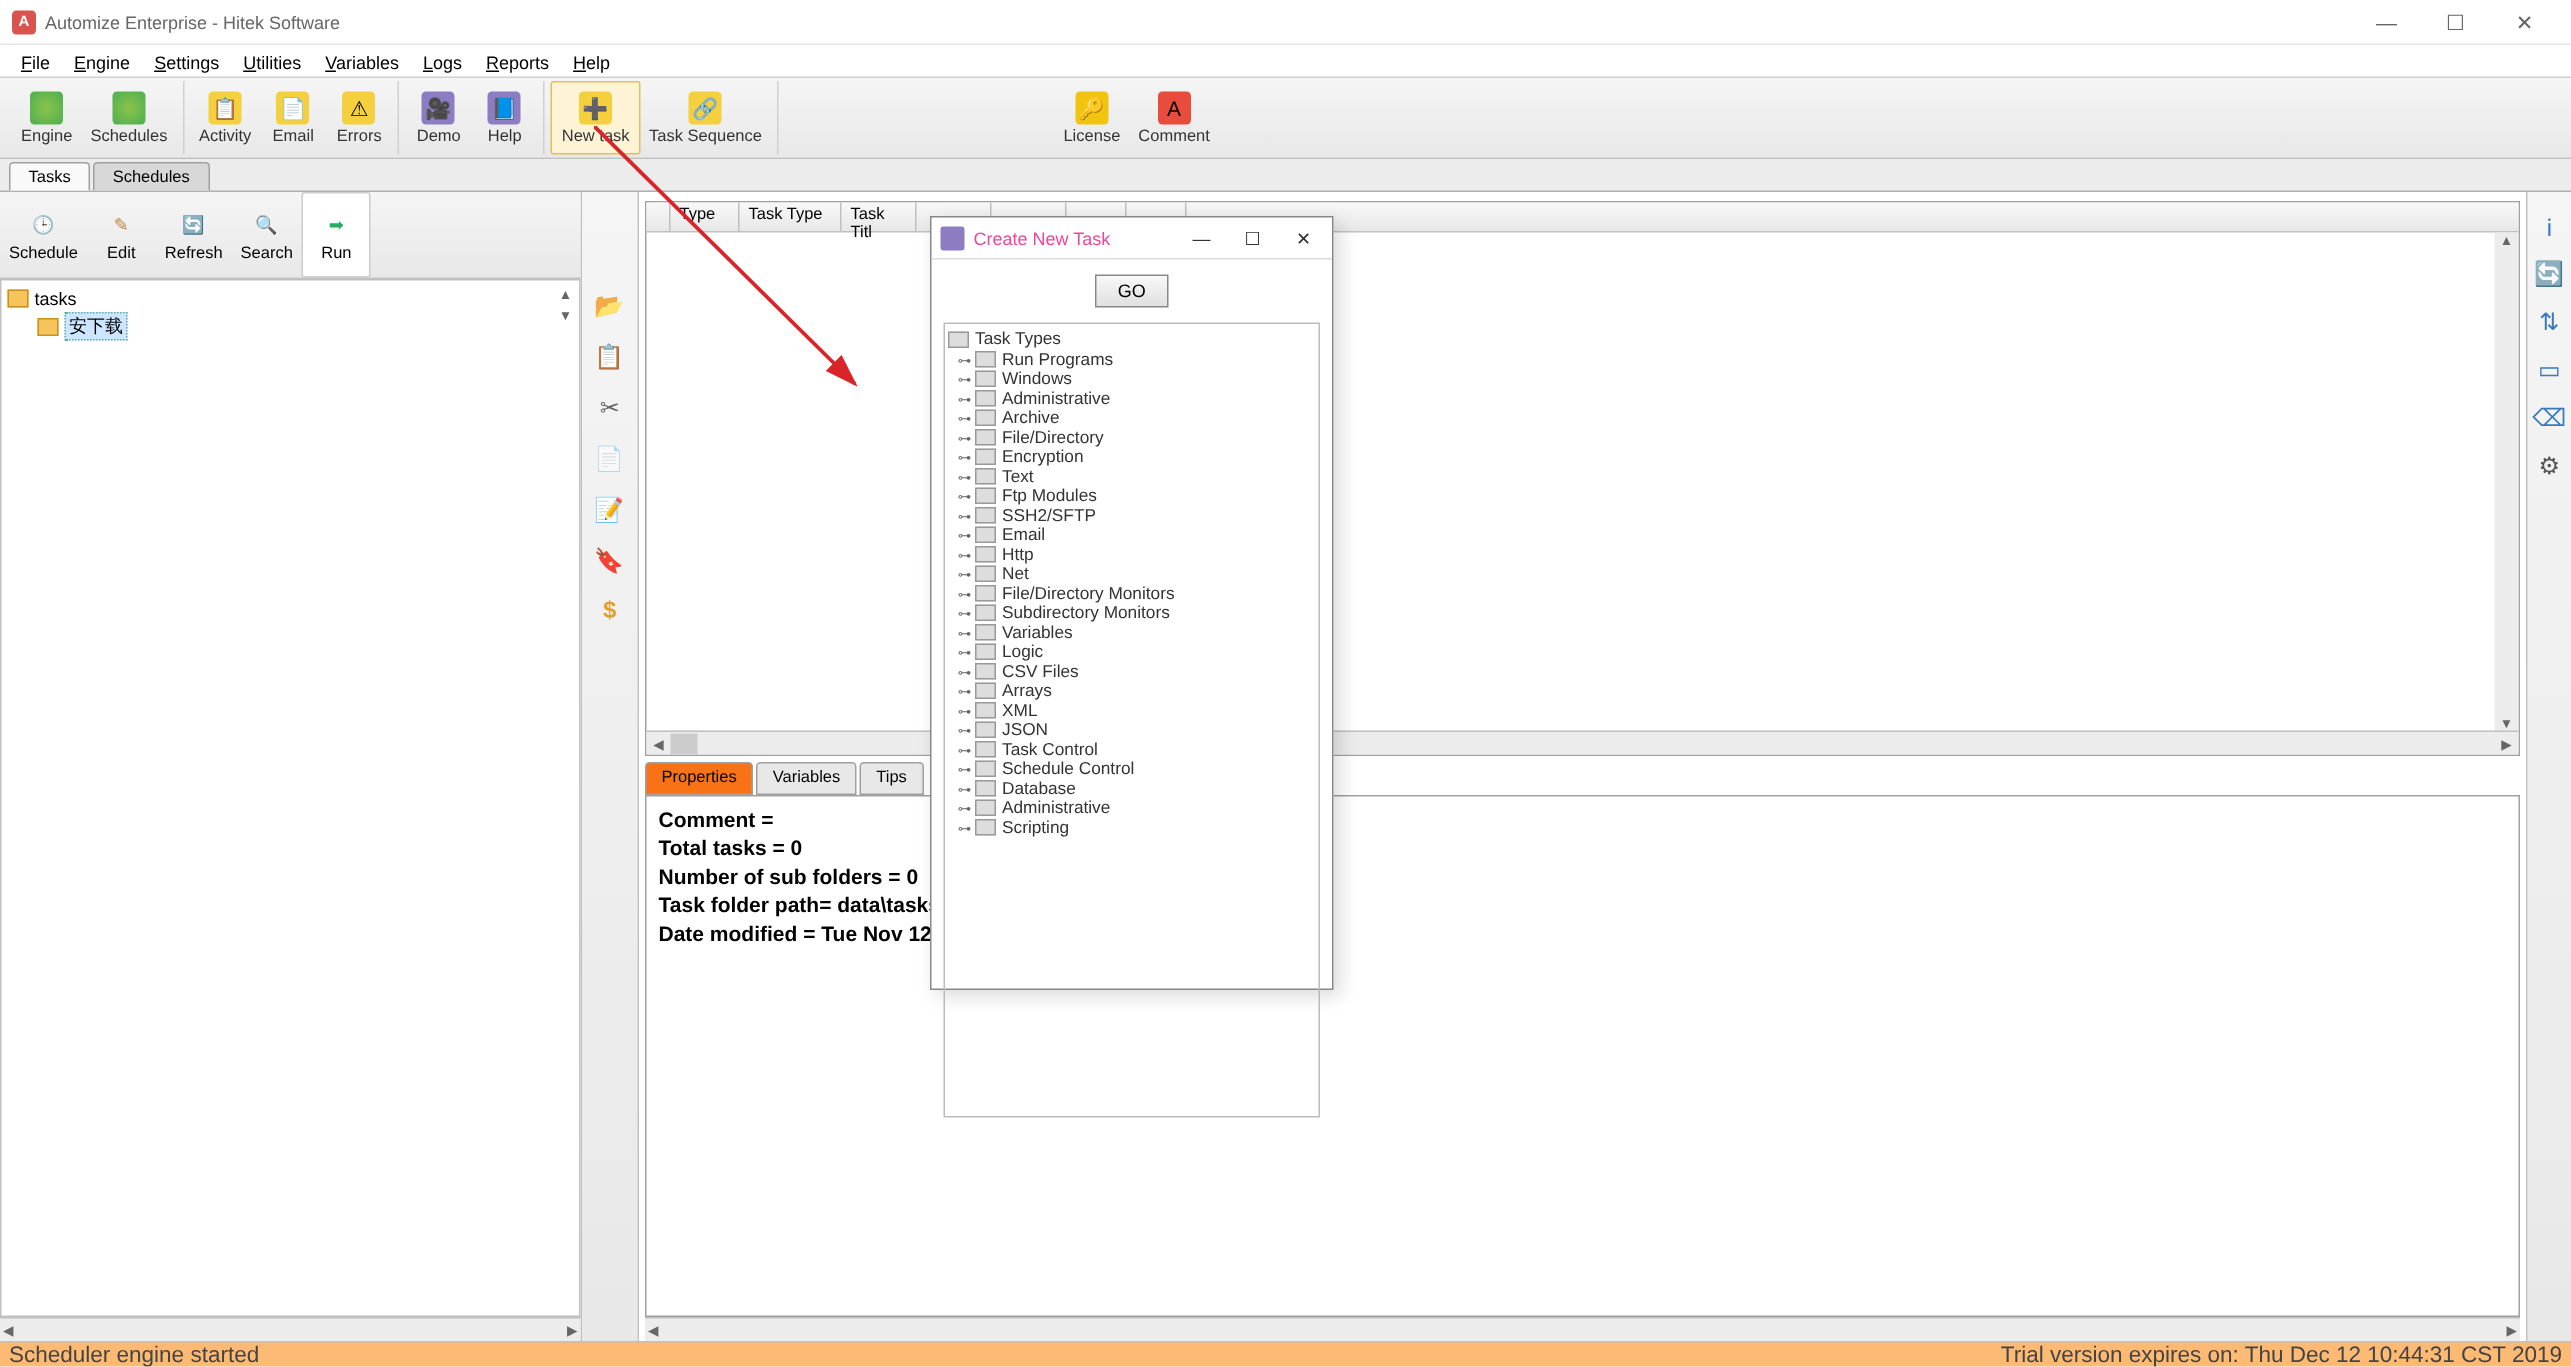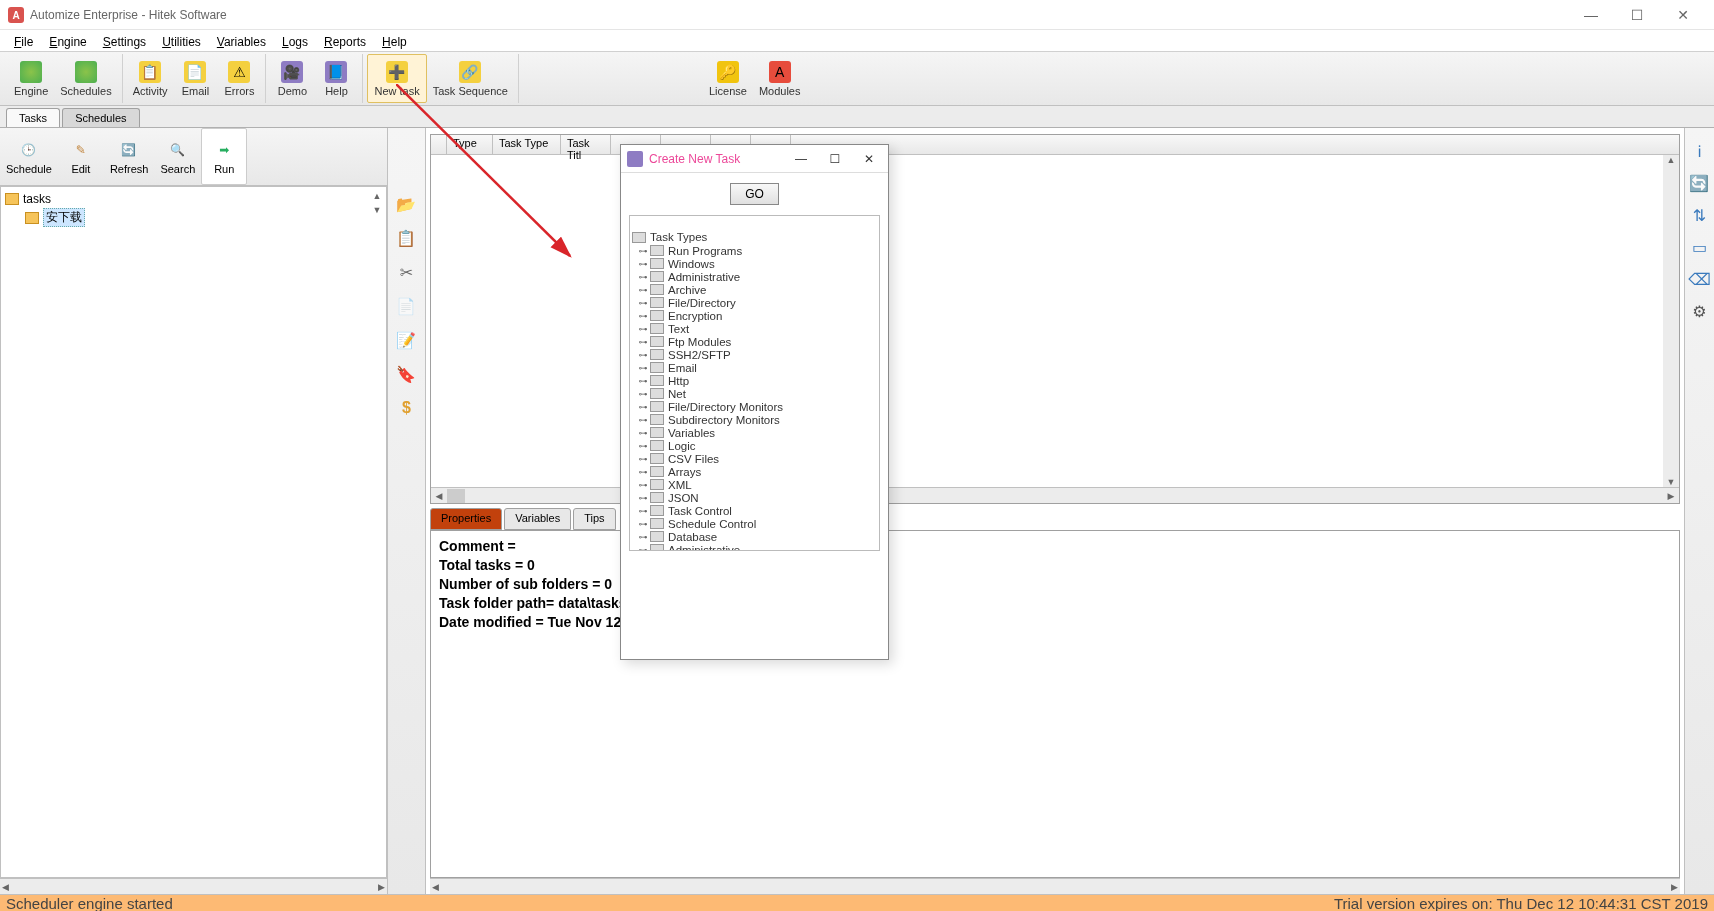--- a/index.html
+++ b/index.html
@@ -65,21 +65,21 @@
 .right-content { flex: 1; display: flex; flex-direction: column; margin: 6px 4px 0 4px; }
 .grid-area { height: 370px; border: 1px solid #a0a0a0; background: #fff; position: relative; }
 .grid-header { display: flex; height: 20px; background: linear-gradient(#f8f8f8,#e8e8e8); border-bottom: 1px solid #c0c0c0; }
 .grid-header .col { border-right: 1px solid #c0c0c0; padding: 2px 6px; font-size: 11px; }
 .grid-hscroll { position: absolute; bottom: 0; left: 0; right: 0; height: 16px; background: #ececec; border-top: 1px solid #c0c0c0; display: flex; align-items: center; }
 .grid-hscroll .arr { width: 16px; text-align: center; font-size: 9px; color: #666; }
 .grid-hscroll .thumb { width: 18px; height: 14px; background: #ccc; }
 
 .bottom-tabs { height: 22px; margin-top: 4px; display: flex; }
 .bottom-tab { padding: 3px 10px; border: 1px solid #a0a0a0; background: #e8e8e8; font-size: 11px; border-radius: 3px 3px 0 0; margin-right: 2px; }
-.bottom-tab.active { background: #c2410c; }
+.bottom-tab.active { background: #f97316; }
 .props-panel { flex: 1; border: 1px solid #a0a0a0; background: #fff; padding: 6px 8px; font-family: "Times New Roman", serif; font-size: 14px; line-height: 1.35; }
 .props-panel p { font-weight: bold; }
 
 
 .right-iconbar { width: 30px; background: linear-gradient(#f5f5f5,#e8e8e8); border-left: 1px solid #c0c0c0; display: flex; flex-direction: column; align-items: center; padding-top: 12px; gap: 10px; }
 .rb-ic { width: 22px; height: 22px; display: flex; align-items: center; justify-content: center; font-size: 16px; }
 
 
 .statusbar { height: 18px; background: #fdba74; border-top: 1px solid #c0c0c0; display: flex; align-items: center; padding: 0 6px; font-size: 15px; color: #444; }
 .statusbar .right { margin-left: auto; }
@@ -89,21 +89,21 @@
 
 
 .dialog { position: absolute; top: 144px; left: 620px; width: 269px; height: 516px; background: #fff; border: 1px solid #888; box-shadow: 4px 4px 12px rgba(0,0,0,0.15); z-index: 10; }
 .dialog-titlebar { height: 28px; display: flex; align-items: center; padding: 0 2px 0 6px; border-bottom: 1px solid #ddd; }
 .dialog-titlebar .d-icon { width: 16px; height: 16px; background: #8e7cc3; margin-right: 6px; border-radius: 2px; }
 .dialog-titlebar .d-title { font-size: 12px; color: #ec4899; }
 .dialog-titlebar .d-controls { margin-left: auto; display: flex; }
 .dialog-titlebar .d-controls div { width: 34px; height: 24px; display: flex; align-items: center; justify-content: center; font-size: 12px; color: #333; }
 .dialog-body { padding: 8px; }
 .go-btn { display: block; margin: 2px auto 10px auto; padding: 3px 14px; background: linear-gradient(#f8f8f8,#e0e0e0); border: 1px solid #888; font-size: 12px; }
-.task-tree { border: 1px solid #bbb; height: 336px; overflow-y: auto; padding: 14px 2px; text-align: right; }
+.task-tree { border: 1px solid #bbb; height: 530px; overflow-y: auto; padding: 3px 2px; text-align: right; }
 .tt-root { display: flex; align-items: center; padding: 1px 0; }
 .tt-node { display: flex; align-items: center; padding: 0.5px 0; margin-left: 6px; }
 .tt-exp { width: 10px; height: 10px; display: inline-flex; align-items: center; justify-content: center; color: #666; font-size: 9px; margin-right: 2px; }
 .tt-folder { width: 14px; height: 11px; background: #ddd; border: 1px solid #999; margin-right: 4px; }
 .tt-label { font-size: 11.5px; color: #333; }
 
 
 .watermark { position: absolute; top: 350px; left: 660px; opacity: 0.15; z-index: 3; pointer-events: none; display: flex; align-items: center; gap: 8px; }
 .watermark .cam { width: 70px; height: 54px; background: #888; border-radius: 8px; position: relative; }
 .watermark .cam::before { content: ""; position: absolute; top: 50%; left: 50%; width: 30px; height: 30px; border: 4px solid #666; border-radius: 50%; transform: translate(-50%,-50%); }
@@ -180,21 +180,21 @@
         <div class="tlabel">Task Sequence</div>
       </div>
   </div>
   <div class="tool-group" style="margin-left:180px;border-right:none;">
     <div class="tool-btn">
         <div class="ticon ic-key">🔑</div>
         <div class="tlabel">License</div>
       </div>
     <div class="tool-btn">
         <div class="ticon ic-iconify">A</div>
-        <div class="tlabel">Modules</div>
+        <div class="tlabel">Comment</div>
       </div>
   </div>
 </div>
 
 <div class="doc-tabs">
   <div class="doc-tab active">Tasks</div>
   <div class="doc-tab">Schedules</div>
 </div>
 
 <div class="main">

